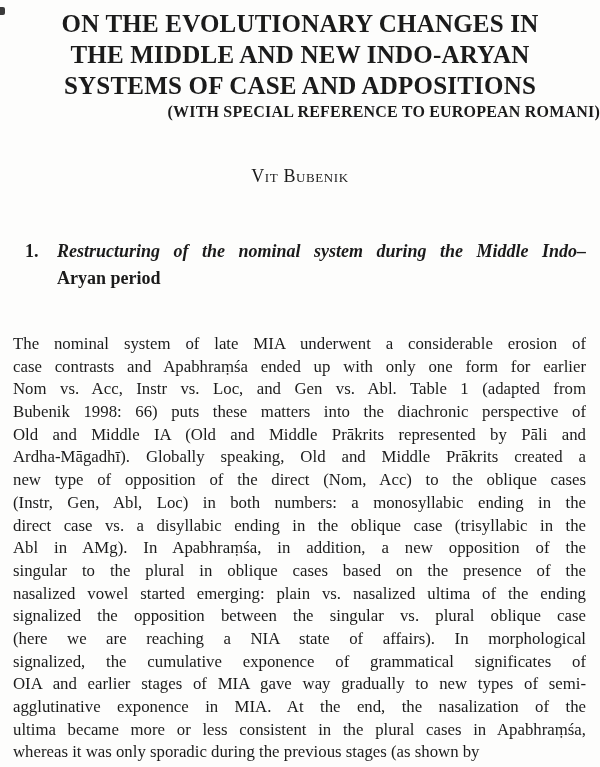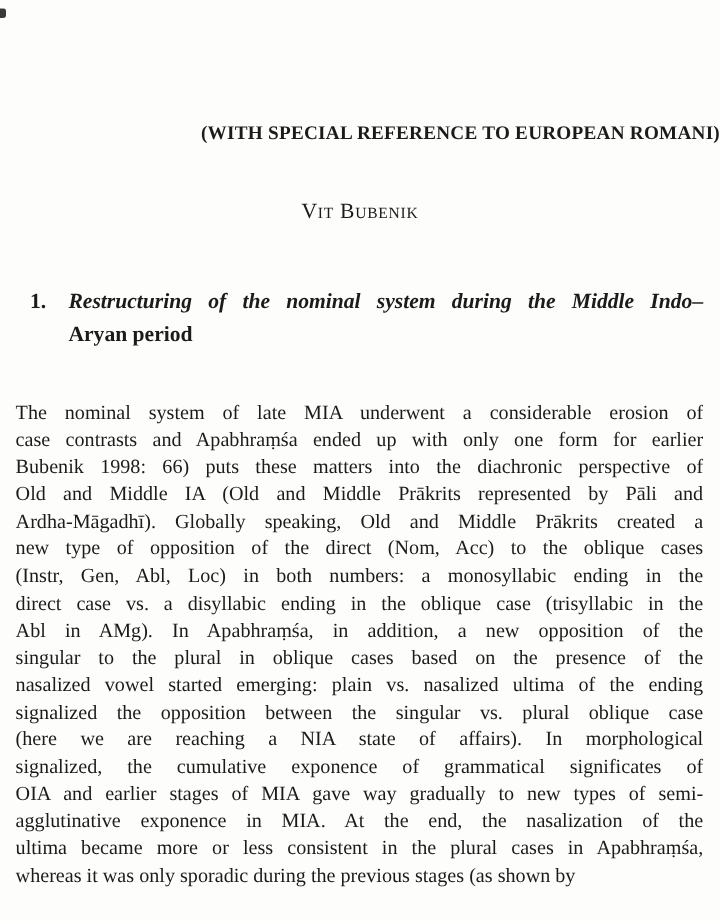--- a/index.html
+++ b/index.html
@@ -90,36 +90,42 @@
     text-align-last: left;
   }
 </style>
 </head>
 <body>
 
 <div class="page">
 
   <div class="scan-artifact"></div>
 
+  <header class="title-block">
+    <div class="title-line">ON THE EVOLUTIONARY CHANGES IN</div>
+    <div class="title-line">THE MIDDLE AND NEW INDO-ARYAN</div>
+    <div class="title-line">SYSTEMS OF CASE AND ADPOSITIONS</div>
+  </header>
 
   <div class="subtitle">(WITH SPECIAL REFERENCE TO EUROPEAN ROMANI)</div>
 
   <div class="author">Vit Bubenik</div>
 
   <div class="section-heading">
     <span class="sec-num">1.</span>
     <div class="sec-text">
       <div class="sec-line jline">Restructuring of the nominal system during the Middle Indo–</div>
       <div class="sec-line">Aryan period</div>
     </div>
   </div>
 
   <div class="paragraph">
       <div class="pline">The nominal system of late MIA underwent a considerable erosion of</div>
       <div class="pline">case contrasts and Apabhraṃśa ended up with only one form for earlier</div>
+      <div class="pline">Nom vs. Acc, Instr vs. Loc, and Gen vs. Abl. Table 1 (adapted from</div>
       <div class="pline">Bubenik 1998: 66) puts these matters into the diachronic perspective of</div>
       <div class="pline">Old and Middle IA (Old and Middle Prākrits represented by Pāli and</div>
       <div class="pline">Ardha-Māgadhī). Globally speaking, Old and Middle Prākrits created a</div>
       <div class="pline">new type of opposition of the direct (Nom, Acc) to the oblique cases</div>
       <div class="pline">(Instr, Gen, Abl, Loc) in both numbers: a monosyllabic ending in the</div>
       <div class="pline">direct case vs. a disyllabic ending in the oblique case (trisyllabic in the</div>
       <div class="pline">Abl in AMg). In Apabhraṃśa, in addition, a new opposition of the</div>
       <div class="pline">singular to the plural in oblique cases based on the presence of the</div>
       <div class="pline">nasalized vowel started emerging: plain vs. nasalized ultima of the ending</div>
       <div class="pline">signalized the opposition between the singular vs. plural oblique case</div>

